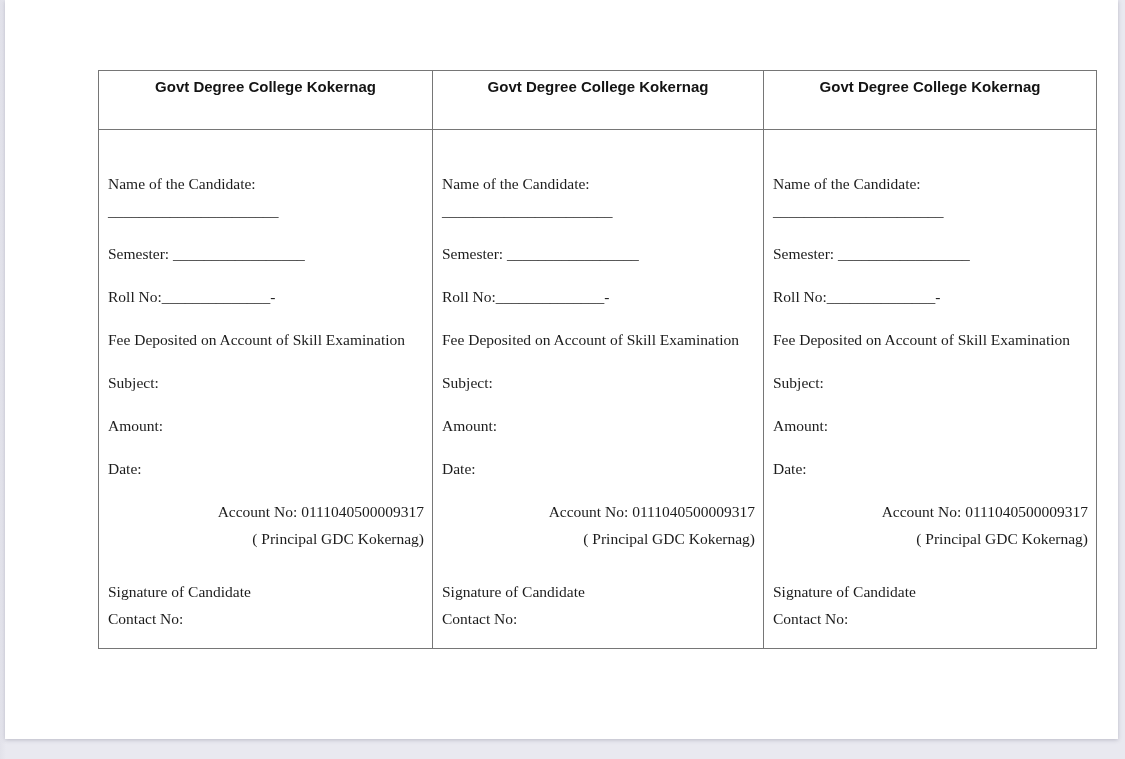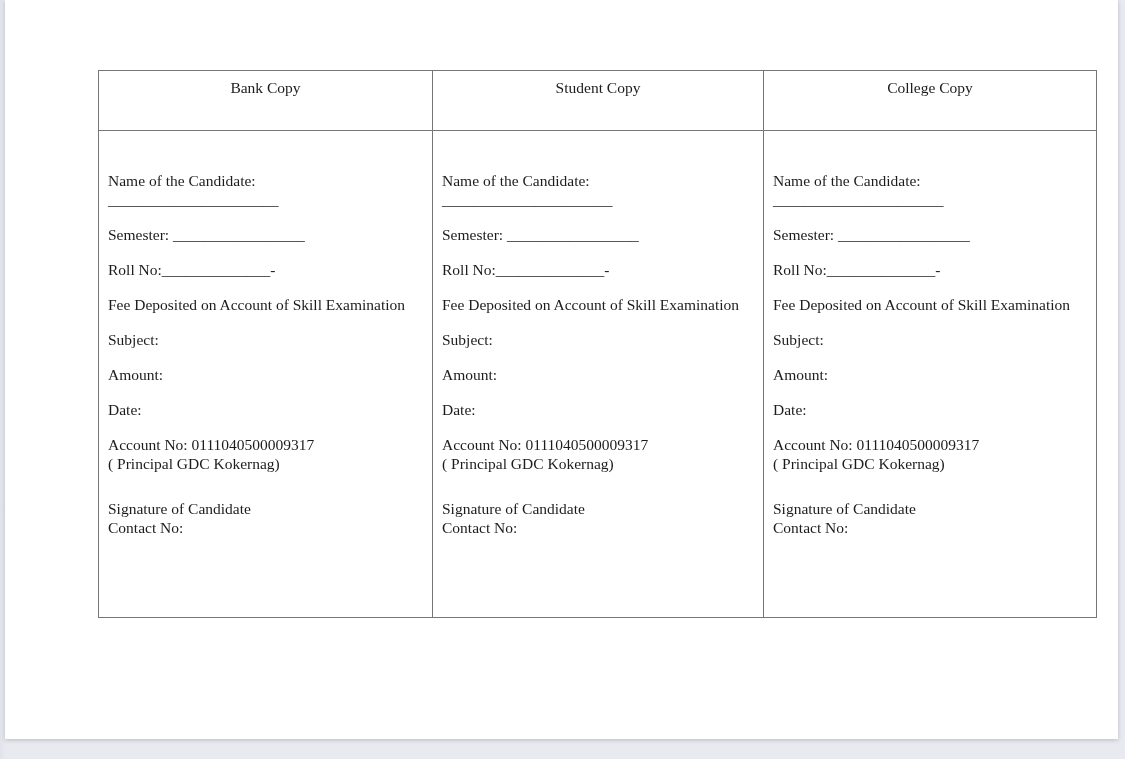--- a/index.html
+++ b/index.html
@@ -51,27 +51,28 @@
   td.copy-cell {
     height: 51px;
     text-align: center;
     font-size: 15.5px;
     padding-top: 8px;
   }
   td.body-cell {
     height: 446px;
     padding: 40px 8px 0 9px;
     font-size: 15.5px;
-    line-height: 19px;
+    line-height: 27px;
   }
   .body-cell p {
     margin: 0 0 16px 0;
   }
   .body-cell p.block-two-line {
     margin: 0 0 16px 0;
+    text-align: right;
   }
   .body-cell p.signature-block {
     margin-top: 26px;
   }
   .col-1 { width: 334px; }
   .col-2 { width: 331px; }
   .col-3 { width: 333px; }
 </style>
 </head>
 <body>
@@ -80,26 +81,26 @@
   <div class="doc-page">
 
     <table class="receipt-table">
       <colgroup>
         <col class="col-1">
           <col class="col-2">
           <col class="col-3">
       </colgroup>
 
       <tbody>
+          <tr>
+        <td class="header-cell">Govt Degree College Kokernag</td>
+        <td class="header-cell">Govt Degree College Kokernag</td>
+        <td class="header-cell">Govt Degree College Kokernag</td>
+      </tr>
 
-      <tr>
-        <td class="copy-cell">Bank Copy</td>
-        <td class="copy-cell">Student Copy</td>
-        <td class="copy-cell">College Copy</td>
-      </tr>
 
       <tr>
 
         <td class="body-cell">
           <p>Name of the Candidate: ______________________</p>
           <p>Semester: _________________</p>
           <p>Roll No:______________-</p>
           <p>Fee Deposited on Account of Skill Examination</p>
           <p>Subject:</p>
           <p>Amount:</p>

